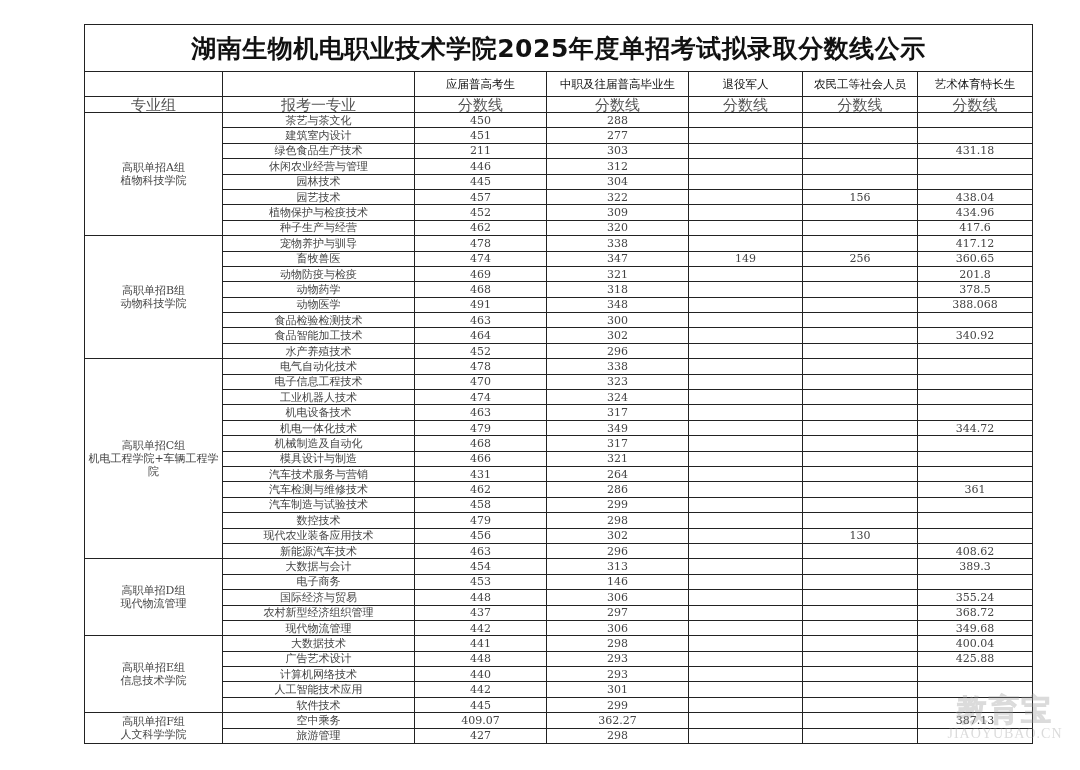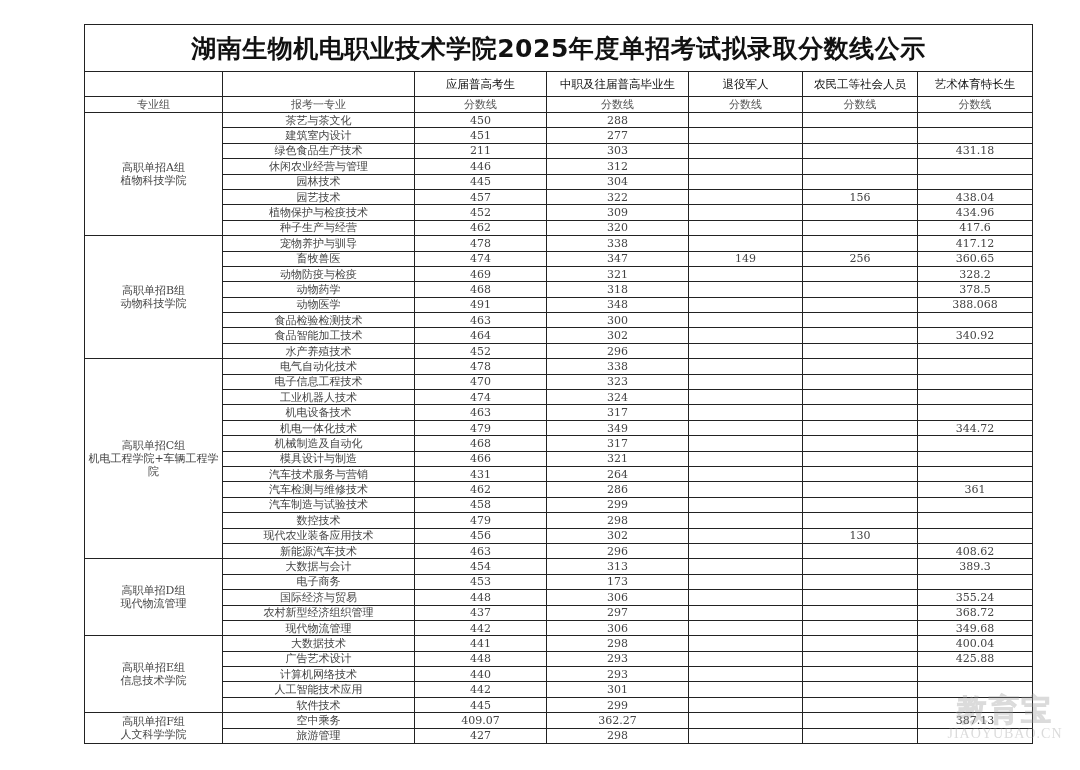--- a/index.html
+++ b/index.html
@@ -6,21 +6,21 @@
   body { width: 1080px; height: 770px; position: relative; overflow: hidden;
          font-family: "DejaVu Serif", "Liberation Serif", serif; color: #333; }
   .sheet { position: absolute; left: 84px; top: 24px; width: 948px; }
   table { border-collapse: collapse; width: 948px; table-layout: fixed; }
   td, th { border: 1.5px solid #222; padding: 0; text-align: center; vertical-align: middle;
            overflow: hidden; white-space: nowrap; }
   .title-cell { height: 46px; font-family: "DejaVu Sans", "Liberation Sans", sans-serif;
                 font-size: 25px; font-weight: bold; color: #111; letter-spacing: 0.5px; margin-left: 18px; }
   .hdr-cell { height: 24px; font-family: "DejaVu Sans", "Liberation Sans", sans-serif;
               font-size: 11.5px; font-weight: normal; color: #111; }
-  .sub-cell { height: 15px; font-size: 11px; color: #555; line-height: 14px; }
+  .sub-cell { height: 15px; font-size: 15px; color: #555; line-height: 14px; }
   .row td { height: 14.4px; font-size: 11px; line-height: 13px; color: #444; }
   .grp { white-space: normal; font-size: 11px; line-height: 15px; color: #444; padding: 0 2px; }
   .grp span { display: block; }
   .watermark { position: absolute; left: 930px; top: 693px; width: 150px; height: 60px;
                pointer-events: none; text-align: center; opacity: 0.35; }
   .wm-cn { font-family: "DejaVu Sans", sans-serif; font-size: 30px; font-weight: bold;
            color: #bbb; line-height: 34px; letter-spacing: 2px;
            -webkit-text-stroke: 1px #999; }
   .wm-en { font-family: Liberation Serif, serif; font-size: 14px; color: #999;
            letter-spacing: 1px; line-height: 14px; }
@@ -150,21 +150,21 @@
           <td>149</td>
           <td>256</td>
           <td>360.65</td>
         </tr>
         <tr class="row">
           <td>动物防疫与检疫</td>
           <td>469</td>
           <td>321</td>
           <td></td>
           <td></td>
-          <td>328.2</td>
+          <td>201.8</td>
         </tr>
         <tr class="row">
           <td>动物药学</td>
           <td>468</td>
           <td>318</td>
           <td></td>
           <td></td>
           <td>378.5</td>
         </tr>
         <tr class="row">
@@ -315,21 +315,21 @@
           <td>大数据与会计</td>
           <td>454</td>
           <td>313</td>
           <td></td>
           <td></td>
           <td>389.3</td>
         </tr>
         <tr class="row">
           <td>电子商务</td>
           <td>453</td>
-          <td>173</td>
+          <td>146</td>
           <td></td>
           <td></td>
           <td></td>
         </tr>
         <tr class="row">
           <td>国际经济与贸易</td>
           <td>448</td>
           <td>306</td>
           <td></td>
           <td></td>

